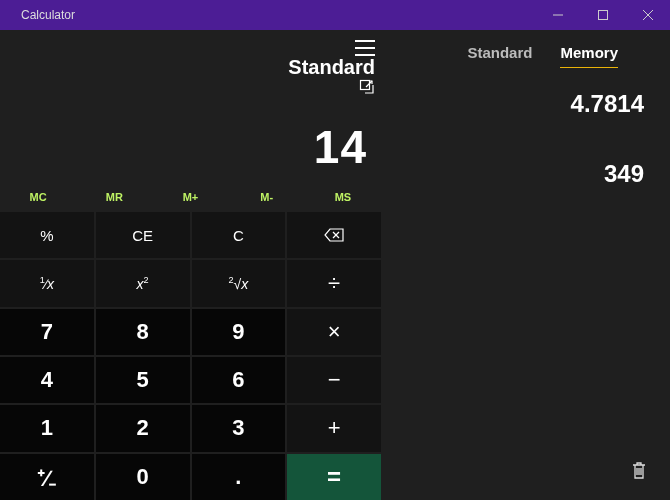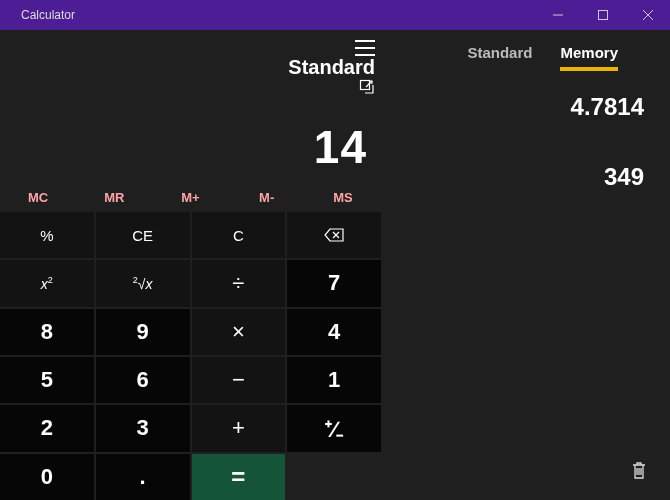--- a/index.html
+++ b/index.html
@@ -11,30 +11,30 @@
   .content { display: flex; height: calc(100% - 30px); }
   .left-pane { width: 381px; display: flex; flex-direction: column; }
   .right-pane { flex: 1; display: flex; flex-direction: column; padding: 10px 12px 10px 12px; }
   .header-row { display: flex; align-items: flex-end; padding: 10px 6px 2px 14px; flex-direction: column; }
   .hamburger { width: 20px; height: 16px; display: flex; flex-direction: column; justify-content: space-between; cursor: pointer; }
   .hamburger span { height: 2px; background: #fff; display: block; }
   .mode-title { font-size: 20px; font-weight: 600; }
   .keep-top { width: 16px; height: 16px; margin-left: 6px; }
   .display { text-align: right; padding: 8px 14px 8px 8px; font-size: 46px; font-weight: 600; letter-spacing: 1px; min-height: 85px; display:flex; align-items:flex-end; justify-content:flex-end;}
   .mem-row { display: grid; grid-template-columns: repeat(5, 1fr); }
-  .mem-btn { height: 30px; display: flex; align-items: center; justify-content: center; font-size: 13px; font-weight: 600; color: #fca5a5; cursor: pointer; }
+  .mem-btn { height: 30px; display: flex; align-items: center; justify-content: center; font-size: 11px; font-weight: 600; color: #bef264; cursor: pointer; }
   .keypad { display: grid; grid-template-columns: repeat(4, 1fr); grid-auto-rows: 1fr; flex: 1; gap: 2px; background: #1f1f1f; }
   .key { background: #131313; display: flex; align-items: center; justify-content: center; font-size: 18px; cursor: pointer; font-weight: 600;}
   .key.func { background: #131313; font-size: 15px; font-weight: 400;}
   .key.digit { background: #060606; font-size: 22px; font-weight: 600; }
   .key.op { background: #131313; font-size: 22px; font-weight: 300;}
   .key.equals { background: #14553a; font-size: 24px; }
   .tabs { display: flex; justify-content: flex-end; gap: 28px; padding: 4px 40px 0 0; font-size: 15px; font-weight: 600; }
   .tab { color: #bbb; padding-bottom: 6px; cursor: pointer; }
-  .tab.active { color: #fff; border-bottom: 4px solid #eab308; }
+  .tab.active { color: #fff; border-bottom: 1px solid #eab308; }
   .mem-list { flex: 1; overflow: auto; padding-top: 12px; }
   .mem-entry { text-align: right; font-size: 24px; font-weight: 600; padding: 10px 14px 32px 0; cursor: pointer; }
   .trash { align-self: flex-end; padding: 6px 10px 6px 6px; cursor: pointer; color: #ddd; }
   sup { font-size: 0.65em; vertical-align: super; }
   .fraction { font-size:14px; }
   .ital { font-style: italic; }
 </style>
 </head>
 <body>
 
@@ -93,20 +93,23 @@
       <div class="key func">C</div>
       <div class="key func">
         <svg width="20" height="14">
             <path d="M6 1 L19 1 L19 13 L6 13 L1 7 Z" fill="none" stroke="#fff" stroke-width="1.2"></path>
             <line x1="9" y1="4" x2="15" y2="10" stroke="#fff" stroke-width="1.2"></line>
             <line x1="15" y1="4" x2="9" y2="10" stroke="#fff" stroke-width="1.2"></line>
           </svg>
       </div>
 
       <div class="key func">
+          <span class="fraction"><sup>1</sup>∕<span class="ital">x</span></span>
+        </div>
+      <div class="key func">
           <span class="fraction"><span class="ital">x</span><sup>2</sup></span>
         </div>
       <div class="key func">
           <span class="fraction"><sup>2</sup>√<span class="ital">x</span></span>
         </div>
       <div class="key op">÷</div>
 
       <div class="key digit">7</div>
       <div class="key digit">8</div>
       <div class="key digit">9</div>

